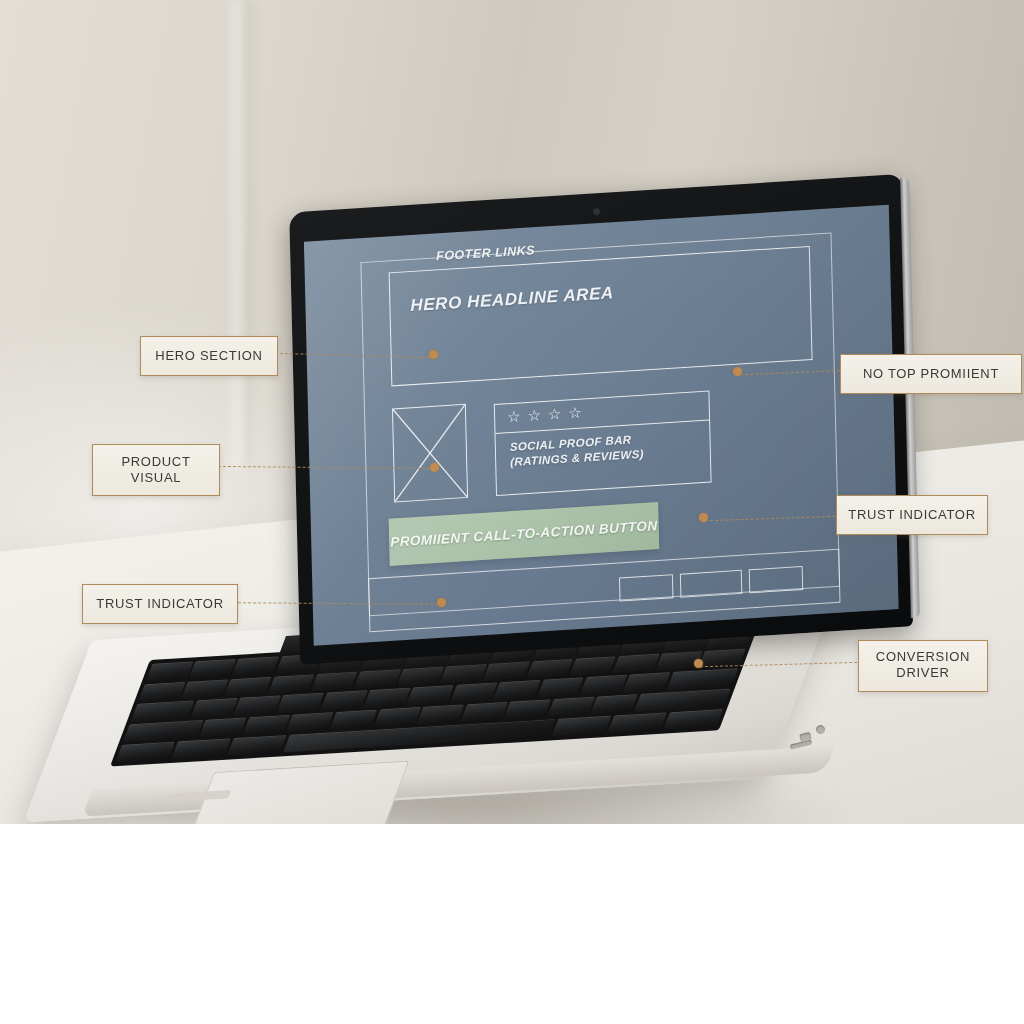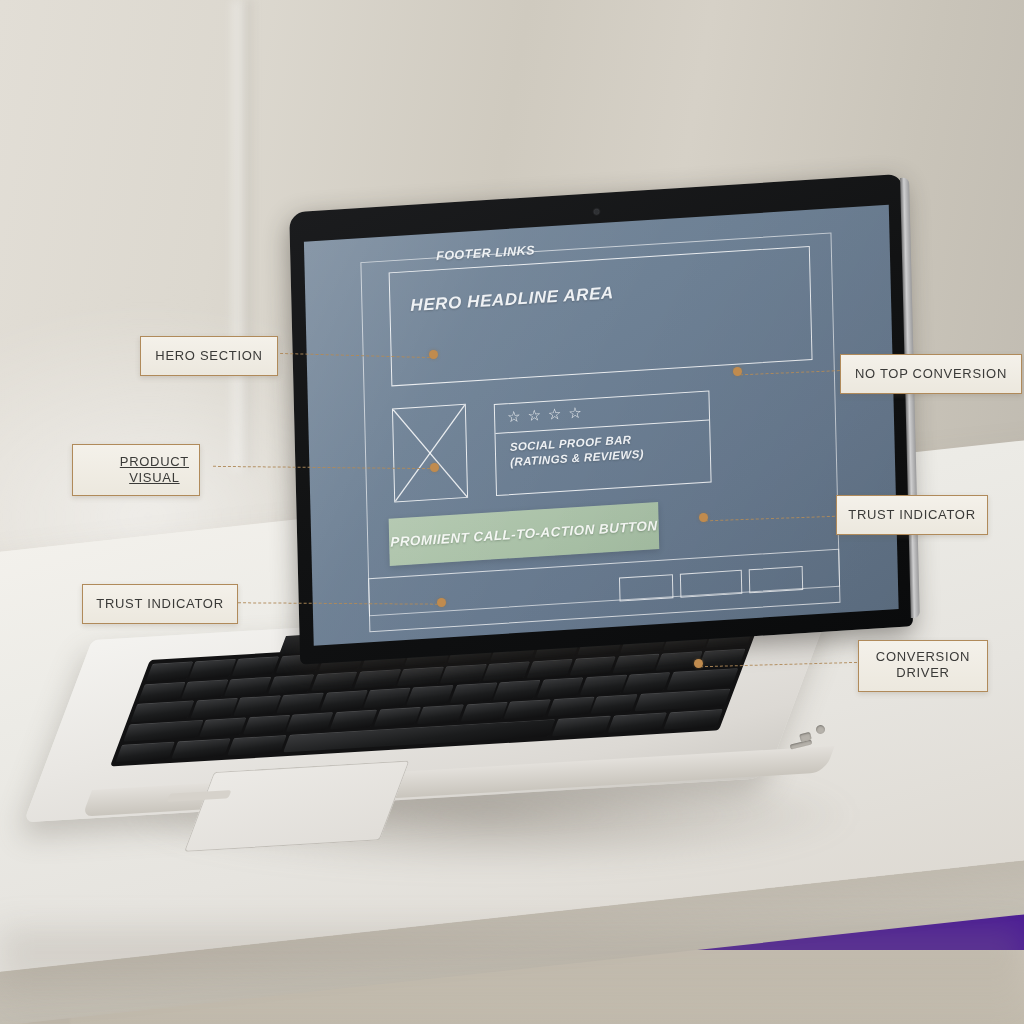--- a/index.html
+++ b/index.html
@@ -3,24 +3,24 @@
 <meta charset="utf-8">
 <style>
   html, body {
     margin: 0;
     padding: 0;
     background: #ffffff;
   }
   #stage {
     position: relative;
     width: 1024px;
-    height: 1024px;
+    height: 824px;
     overflow: hidden;
     font-family: "Liberation Sans", sans-serif;
-    background: #4c1d95;
+    background: #0ea5e9;
   }
 
   
   .wall {
     position: absolute;
     left: 0; top: 0;
     width: 1024px; height: 720px;
     background:
       linear-gradient(100deg,
         #e2ded6 0%,
@@ -525,35 +525,35 @@
   </div>
 
   <div class="leader" style="left:275px; top:355px; width:160px; transform:rotate(1.6deg);"></div>
   <div class="dot" style="left:429px; top:350px;"></div>
   <div class="callout" style="left:140px; top:336px; width:138px; height:40px; display:flex; align-items:center; justify-content:center;">
     <span>HERO SECTION</span>
   </div>
 
   <div class="leader" style="left:213px; top:467px; width:222px; transform:rotate(0.6deg);"></div>
   <div class="dot" style="left:430px; top:463px;"></div>
-  <div class="callout" style="left:72px; top:444px; width:128px; height:52px; display:flex; align-items:center; justify-content:flex-end;text-decoration:underline;">
+  <div class="callout" style="left:92px; top:444px; width:128px; height:52px; display:flex; align-items:center; justify-content:center;">
     <span>PRODUCT
 VISUAL</span>
   </div>
 
   <div class="leader" style="left:238px; top:603px; width:205px; transform:rotate(0.4deg);"></div>
   <div class="dot" style="left:437px; top:598px;"></div>
   <div class="callout" style="left:82px; top:584px; width:156px; height:40px; display:flex; align-items:center; justify-content:center;">
     <span>TRUST INDICATOR</span>
   </div>
 
   <div class="leader" style="left:740px; top:372px; width:110px; transform:rotate(-2.4deg);"></div>
   <div class="dot" style="left:733px; top:367px;"></div>
   <div class="callout" style="left:840px; top:354px; width:182px; height:40px; display:flex; align-items:center; justify-content:center;">
-    <span>NO TOP CONVERSION</span>
+    <span>NO TOP PROMIIENT</span>
   </div>
 
   <div class="leader" style="left:705px; top:518px; width:135px; transform:rotate(-2deg);"></div>
   <div class="dot" style="left:699px; top:513px;"></div>
   <div class="callout" style="left:836px; top:495px; width:152px; height:40px; display:flex; align-items:center; justify-content:center;">
     <span>TRUST INDICATOR</span>
   </div>
 
   <div class="leader" style="left:700px; top:664px; width:162px; transform:rotate(-1.6deg);"></div>
   <div class="dot" style="left:694px; top:659px;"></div>

